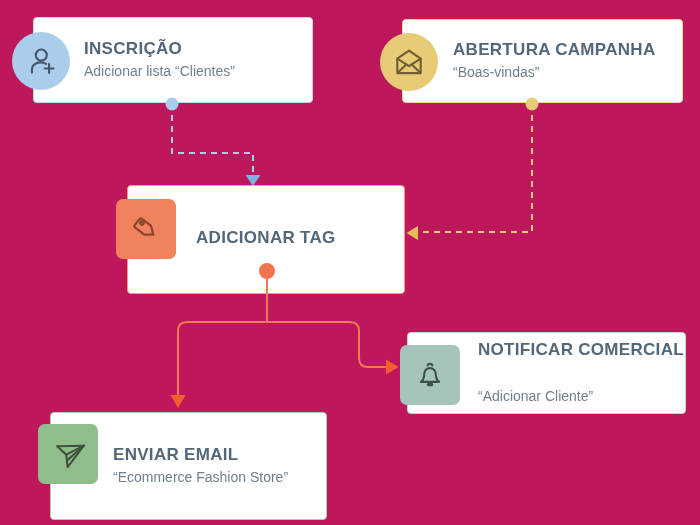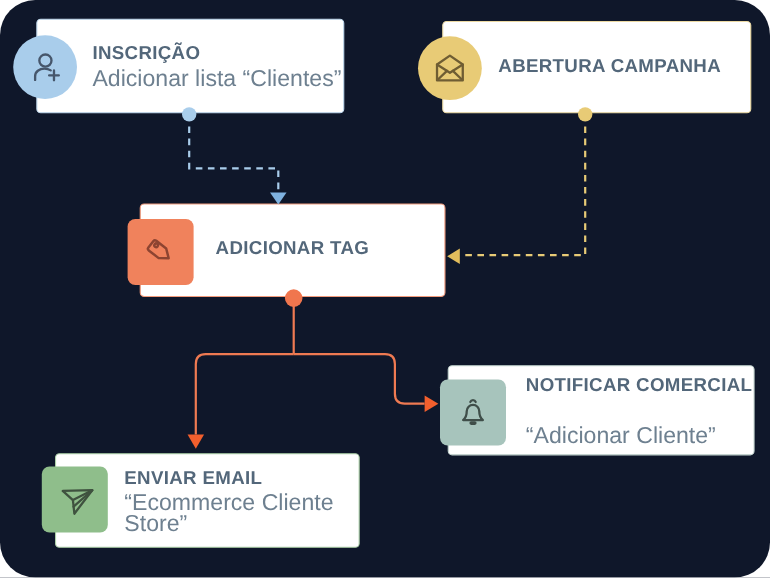--- a/index.html
+++ b/index.html
@@ -1,36 +1,36 @@
 <!DOCTYPE html>
 <html><head>
 <meta charset="utf-8">
 <style>
   html,body{margin:0;padding:0;background:#fff;}
   body{width:700px;height:525px;overflow:hidden;font-family:"Liberation Sans",sans-serif;}
-  .canvas{position:relative;width:700px;height:525px;background:#0f172a;border-radius:32px;}
+  .canvas{position:relative;width:700px;height:525px;background:#be185d;}
 
   .node{position:absolute;background:#fff;border:1px solid #ccc;border-radius:4px;
         box-sizing:border-box;display:flex;flex-direction:column;justify-content:center;z-index:1;}
   .badge{position:absolute;display:flex;align-items:center;justify-content:center;}
   .badge.circle{width:58px;height:58px;border-radius:50%;}
   .badge.square{width:60px;height:60px;border-radius:7px;}
   .node-title{font-size:17px;font-weight:700;color:#53677a;letter-spacing:.3px;line-height:20px;margin-bottom:3px;}
-  .node-subtitle{font-size:21px;color:#6e8090;line-height:19px;}
+  .node-subtitle{font-size:14px;color:#6e8090;line-height:19px;}
 
   
   .n-inscricao{left:33px;top:17px;width:280px;height:86px;border-color:#bfd8ed;padding-left:50px;}
   .n-inscricao .badge{left:-22px;top:14px;background:#a9cdeb;color:#46566b;}
   .n-abertura{left:402px;top:19px;width:281px;height:84px;border-color:#ecd9a2;padding-left:50px;}
   .n-abertura .badge{left:-23px;top:13px;background:#e8cb76;color:#6f5d33;}
-  .n-tag{left:127px;top:185px;width:278px;height:85px;border-color:#f29b7c;padding-left:68px;}
+  .n-tag{left:127px;top:185px;width:278px;height:109px;border-color:#f29b7c;padding-left:68px;}
   .n-tag .badge{left:-12px;top:13px;background:#f0825c;color:#8d4431;}
   .n-notificar{left:407px;top:332px;width:279px;height:82px;border-color:#c5d6d1;padding-left:70px;gap:24px;}
   .n-notificar .badge{left:-8px;top:12px;background:#a7c4bc;color:#3f4e49;}
-  .n-email{left:50px;top:412px;width:277px;height:86px;border-color:#abcfa7;padding-left:62px;}
+  .n-email{left:50px;top:412px;width:277px;height:108px;border-color:#abcfa7;padding-left:62px;}
   .n-email .badge{left:-13px;top:11px;background:#8fbe8b;color:#3f523f;}
 
   .badge svg{display:block;}
 
   .wires{position:absolute;left:0;top:0;z-index:2;pointer-events:none;}
   .wire{fill:none;stroke-width:2px;}
   .wire.dashed{stroke-dasharray:6 5;}
   .wire.blue{stroke:#a9cdeb;}
   .wire.yellow{stroke:#e8cb76;}
   .wire.orange{stroke:#ef7a52;}
@@ -60,20 +60,21 @@
 
   <div class="node n-abertura">
     <span class="badge circle">
       <svg width="36" height="36" viewBox="0 0 24 24" fill="none" stroke="currentColor" stroke-width="1.4" stroke-linecap="round" stroke-linejoin="round">
         <path d="M4.2 9.8 L12 4.4 L19.8 9.8 V19.4 H4.2 Z"></path>
         <path d="M4.2 9.8 L12 14.8 L19.8 9.8"></path>
         <path d="M4.6 19 L10.2 13.6 M19.4 19 L13.8 13.6"></path>
       </svg>
     </span>
     <div class="node-title">ABERTURA CAMPANHA</div>
+    <div class="node-subtitle">“Boas-vindas”</div>
   </div>
 
   <div class="node n-tag">
     <span class="badge square">
       <svg width="36" height="36" viewBox="0 0 24 24" fill="none" stroke="currentColor" stroke-width="1.5" stroke-linecap="round" stroke-linejoin="round">
         <g transform="rotate(38 12 12)">
           <path d="M5.8 8.3 h7.6 l4.8 3.7 -4.8 3.7 H5.8 a1.3 1.3 0 0 1 -1.3 -1.3 v-4.8 a1.3 1.3 0 0 1 1.3 -1.3 z"></path>
           <circle cx="7.4" cy="10.5" r="1.1"></circle>
         </g>
       </svg>
@@ -97,21 +98,21 @@
     <span class="badge square">
       <svg width="38" height="38" viewBox="0 0 24 24" fill="none" stroke="currentColor" stroke-width="1.3" stroke-linecap="round" stroke-linejoin="round">
         <g transform="rotate(18 12 12)">
           <path d="M19.9 3.9 L11.1 12.7"></path>
           <path d="M19.9 3.9 L14.3 19.9 L11.1 12.7 L3.9 9.5 Z"></path>
           <path d="M19.9 3.9 L12.6 16.2"></path>
         </g>
       </svg>
     </span>
     <div class="node-title">ENVIAR EMAIL</div>
-    <div class="node-subtitle">“Ecommerce Cliente Store”</div>
+    <div class="node-subtitle">“Ecommerce Fashion Store”</div>
   </div>
 
   <svg class="wires" width="700" height="525" viewBox="0 0 700 525">
 
     <path class="wire blue dashed" d="M172 104 V153 H253 V173"></path>
 
     <path class="wire yellow dashed" d="M532 104 V232 H419"></path>
 
     <path class="wire orange" d="M267 272 V322"></path>
     <path class="wire orange" d="M267 322 H187 Q178 322 178 331 V395"></path>

